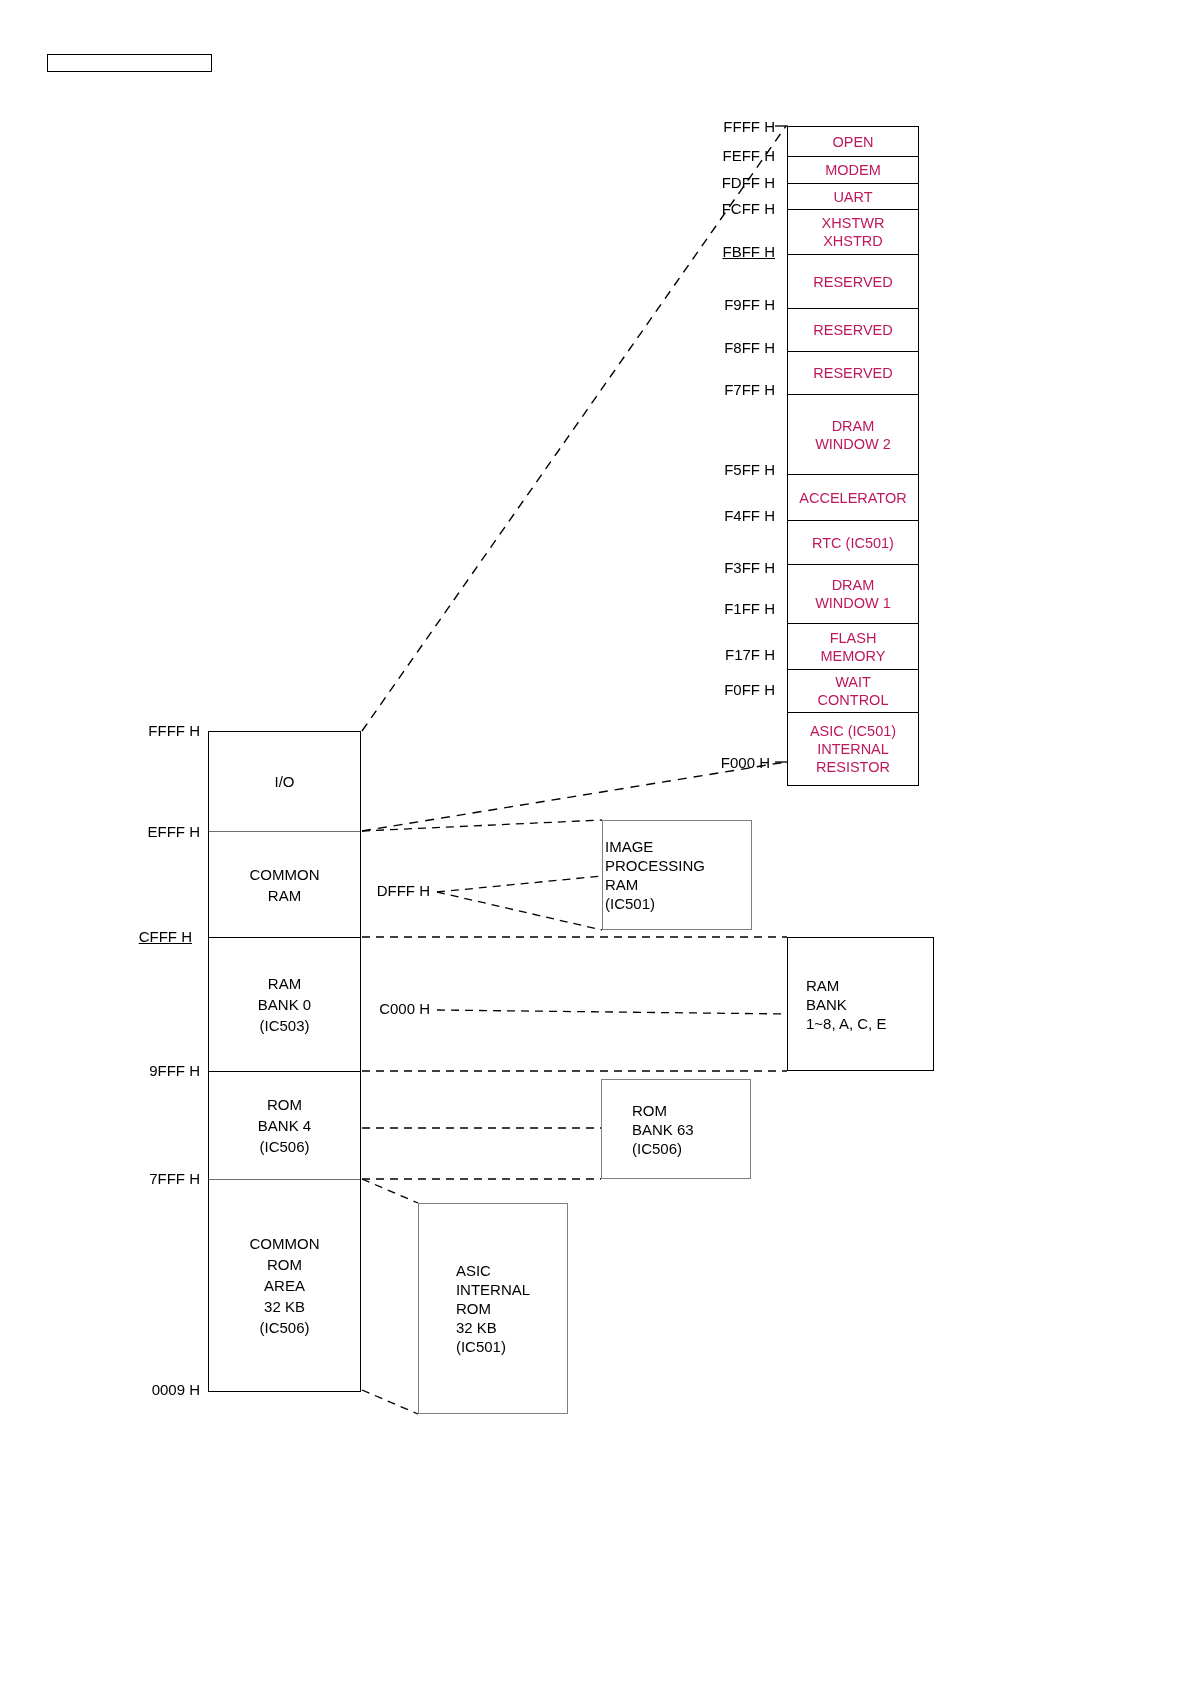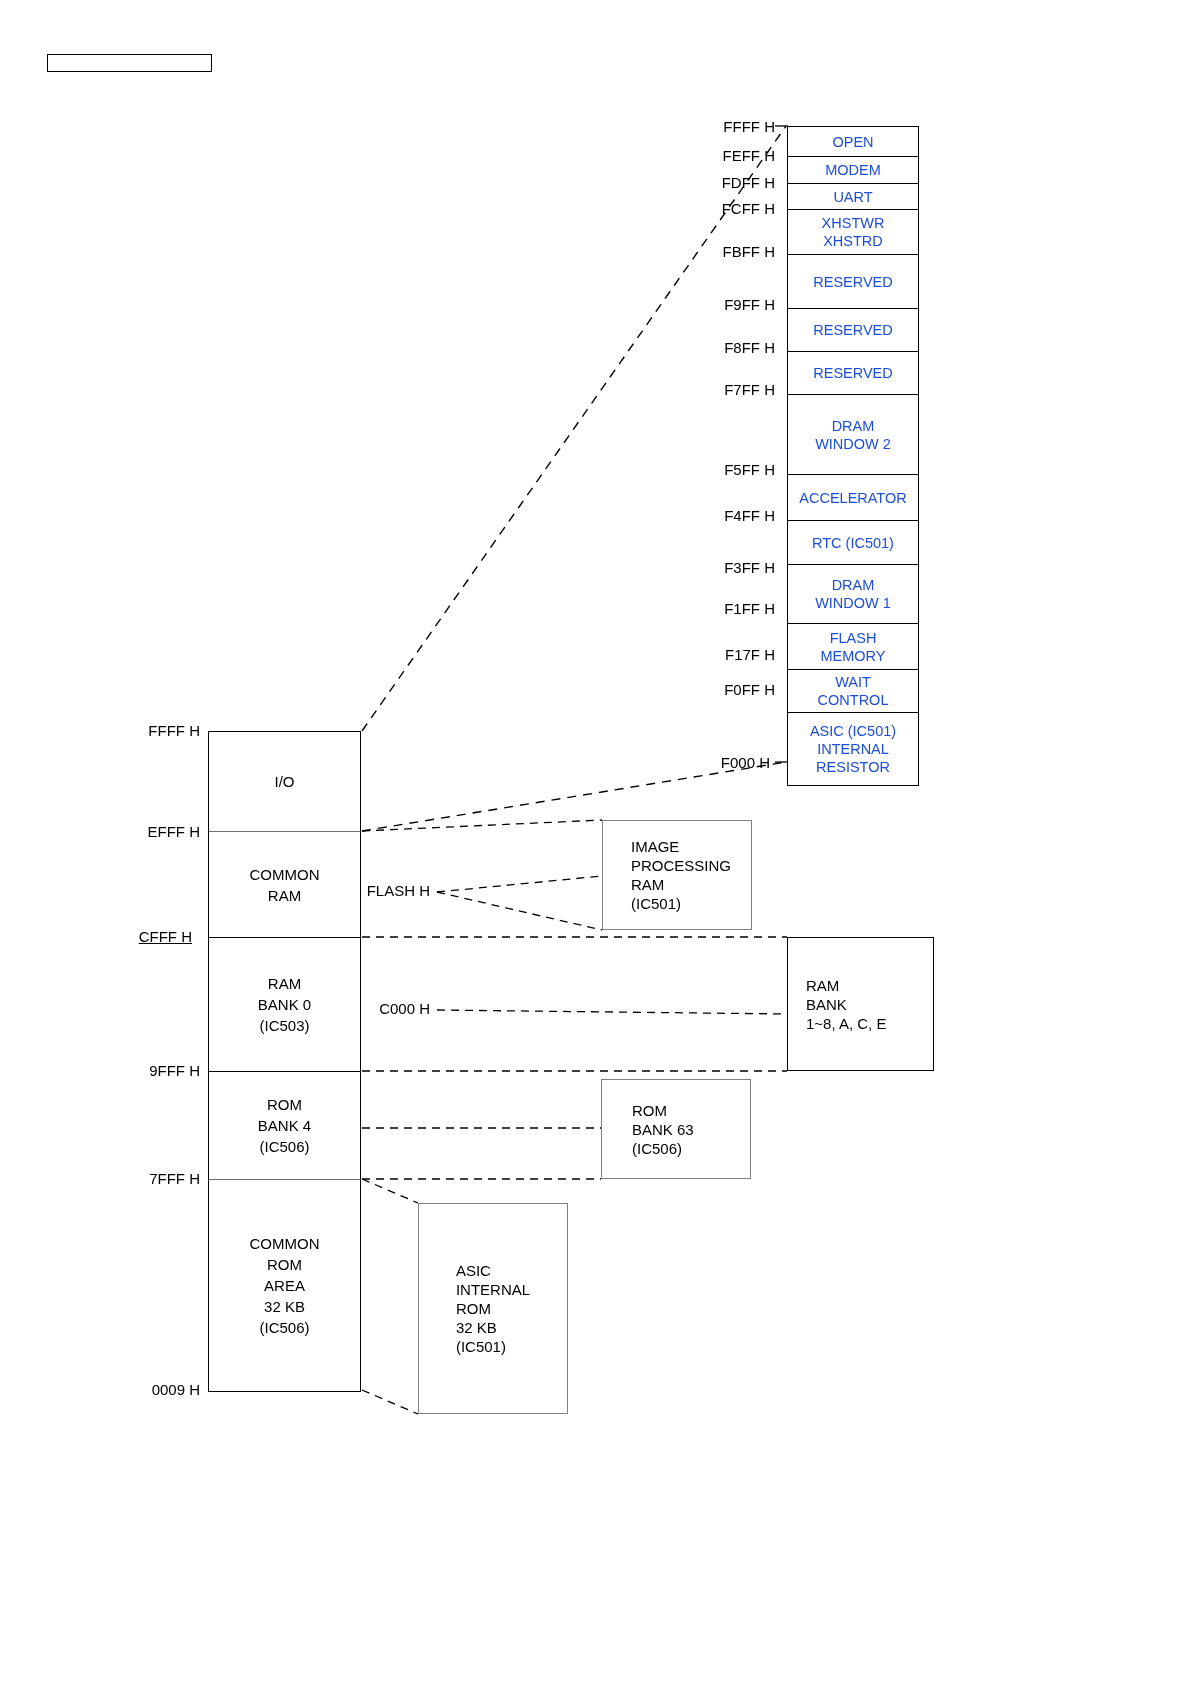--- a/index.html
+++ b/index.html
@@ -64,21 +64,21 @@
   #io-col .row {
     box-sizing: border-box;
     border-bottom: 1.5px solid #000;
     display: flex;
     align-items: center;
     justify-content: center;
     text-align: center;
     font-size: 14.5px;
     line-height: 18px;
     white-space: pre-line;
-    color: #1d4ed8;
+    color: #be185d;
   }
   #io-col .row:last-child { border-bottom: none; }
 
   
   #main-col {
     position: absolute;
     left: 208px;
     top: 731px;
     width: 153px;
     border: 1.5px solid #000;
@@ -161,21 +161,21 @@
 CONTROL</div>
     <div class="row" style="height:72px">ASIC (IC501)
 INTERNAL
 RESISTOR</div>
   </div>
 
   <div class="addr" style="left:615px; top:118px;  width:160px;">FFFF H</div>
   <div class="addr" style="left:615px; top:147px;  width:160px;">FEFF H</div>
   <div class="addr" style="left:615px; top:174px;  width:160px;">FDFF H</div>
   <div class="addr" style="left:615px; top:200px;  width:160px;">FCFF H</div>
-  <div class="addr" style="left:615px; top:243px;  width:160px;">FBFF H</div>
+  <div class="addr" style="left:615px; top:243px;  width:160px;text-decoration:underline;">FBFF H</div>
   <div class="addr" style="left:615px; top:296px;  width:160px;">F9FF H</div>
   <div class="addr" style="left:615px; top:339px;  width:160px;">F8FF H</div>
   <div class="addr" style="left:615px; top:381px;  width:160px;">F7FF H</div>
   <div class="addr" style="left:615px; top:461px;  width:160px;">F5FF H</div>
   <div class="addr" style="left:615px; top:507px;  width:160px;">F4FF H</div>
   <div class="addr" style="left:615px; top:551px;  width:160px;margin-top:8px;">F3FF H</div>
   <div class="addr" style="left:615px; top:600px;  width:160px;">F1FF H</div>
   <div class="addr" style="left:615px; top:646px;  width:160px;">F17F H</div>
   <div class="addr" style="left:615px; top:681px;  width:160px;">F0FF H</div>
   <div class="addr" style="left:605px; top:754px;  width:165px;">F000 H</div>
@@ -197,24 +197,24 @@
 (IC506)</div>
   </div>
 
   <div class="addr" style="left:40px; top:722px; width:160px;">FFFF H</div>
   <div class="addr" style="left:40px; top:823px; width:160px;">EFFF H</div>
   <div class="addr" style="left:32px; top:928px; width:160px;text-decoration:underline;">CFFF H</div>
   <div class="addr" style="left:40px; top:1062px; width:160px;">9FFF H</div>
   <div class="addr" style="left:40px; top:1170px; width:160px;">7FFF H</div>
   <div class="addr" style="left:40px; top:1381px; width:160px;">0009 H</div>
 
-  <div class="addr" style="left:300px; top:882px; width:130px;">FLASH H</div>
+  <div class="addr" style="left:300px; top:882px; width:130px;">DFFF H</div>
   <div class="addr" style="left:300px; top:1000px; width:130px;">C000 H</div>
 
-  <div class="block gray" style="left:602px; top:820px; width:150px; height:110px; padding-left:28px; justify-content:flex-start; text-align:left;">IMAGE
+  <div class="block gray" style="left:602px; top:820px; width:150px; height:110px; padding-left:2px; justify-content:flex-start; text-align:left;">IMAGE
 PROCESSING
 RAM
 (IC501)</div>
 
   <div class="block" style="left:787px; top:937px; width:147px; height:134px; padding-left:18px; justify-content:flex-start; text-align:left;">RAM
 BANK
 1~8, A, C, E</div>
 
   <div class="block gray" style="left:601px; top:1079px; width:150px; height:100px; padding-left:30px; justify-content:flex-start; text-align:left;">ROM
 BANK 63

